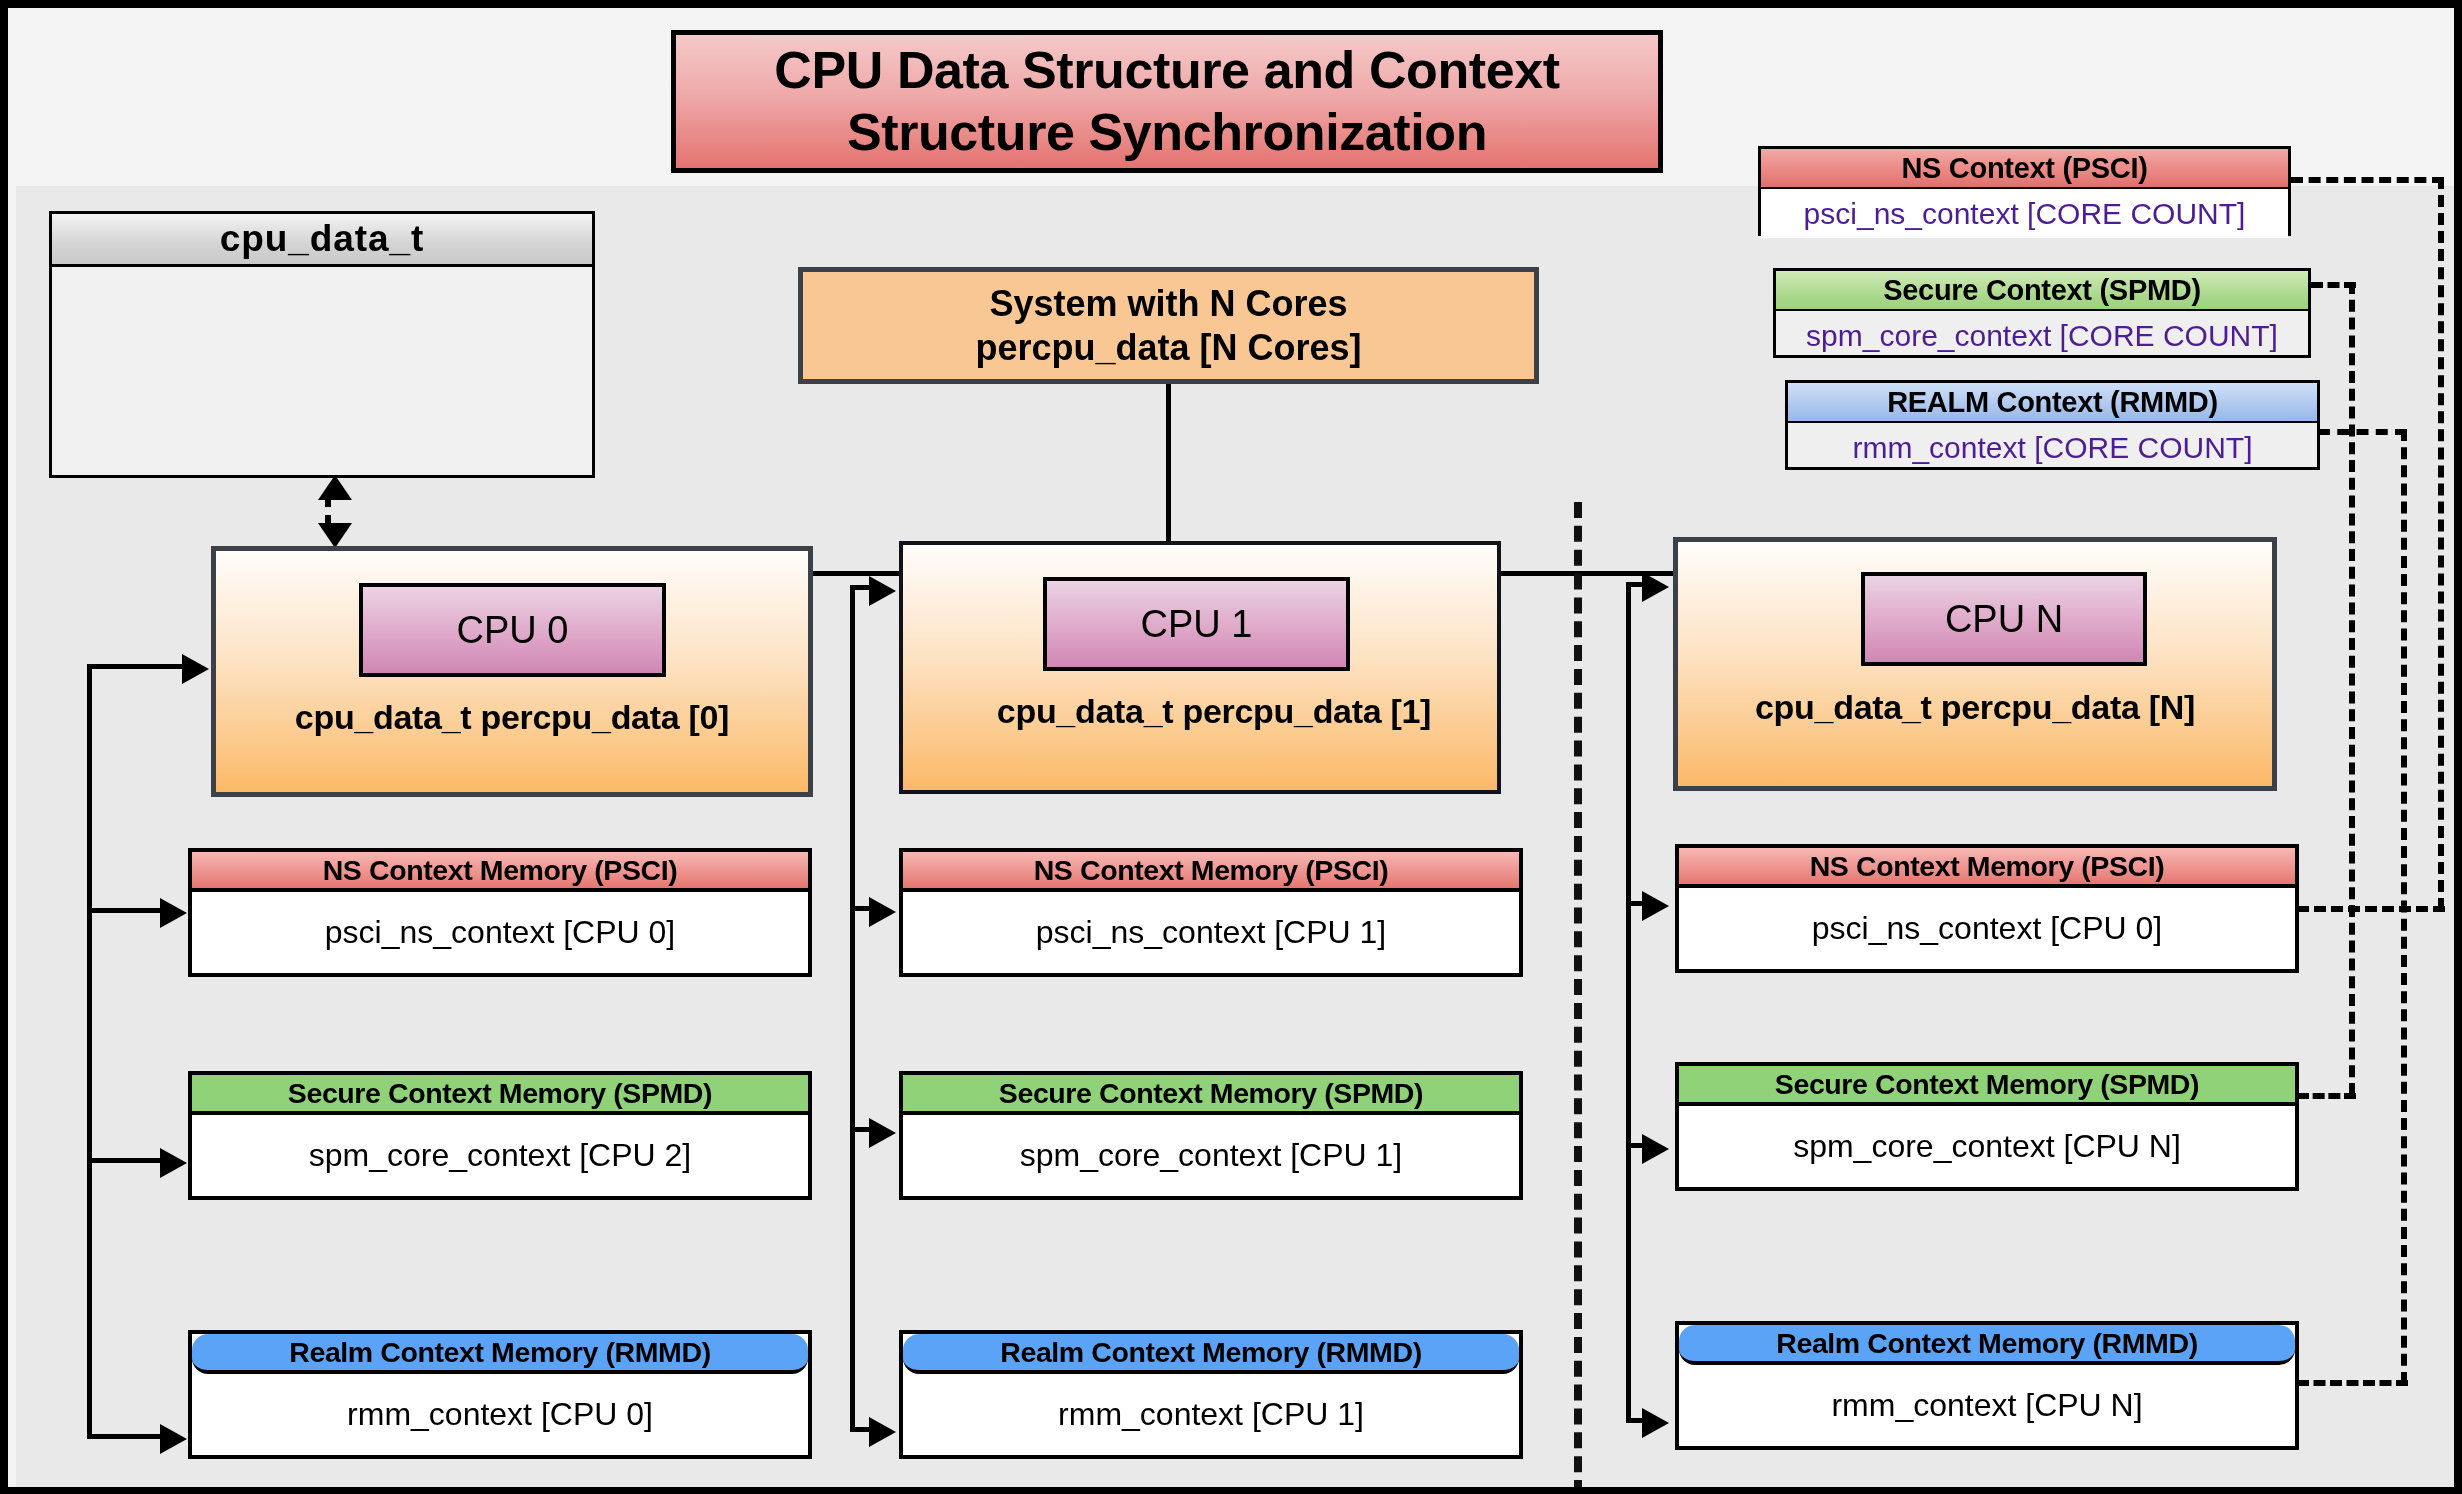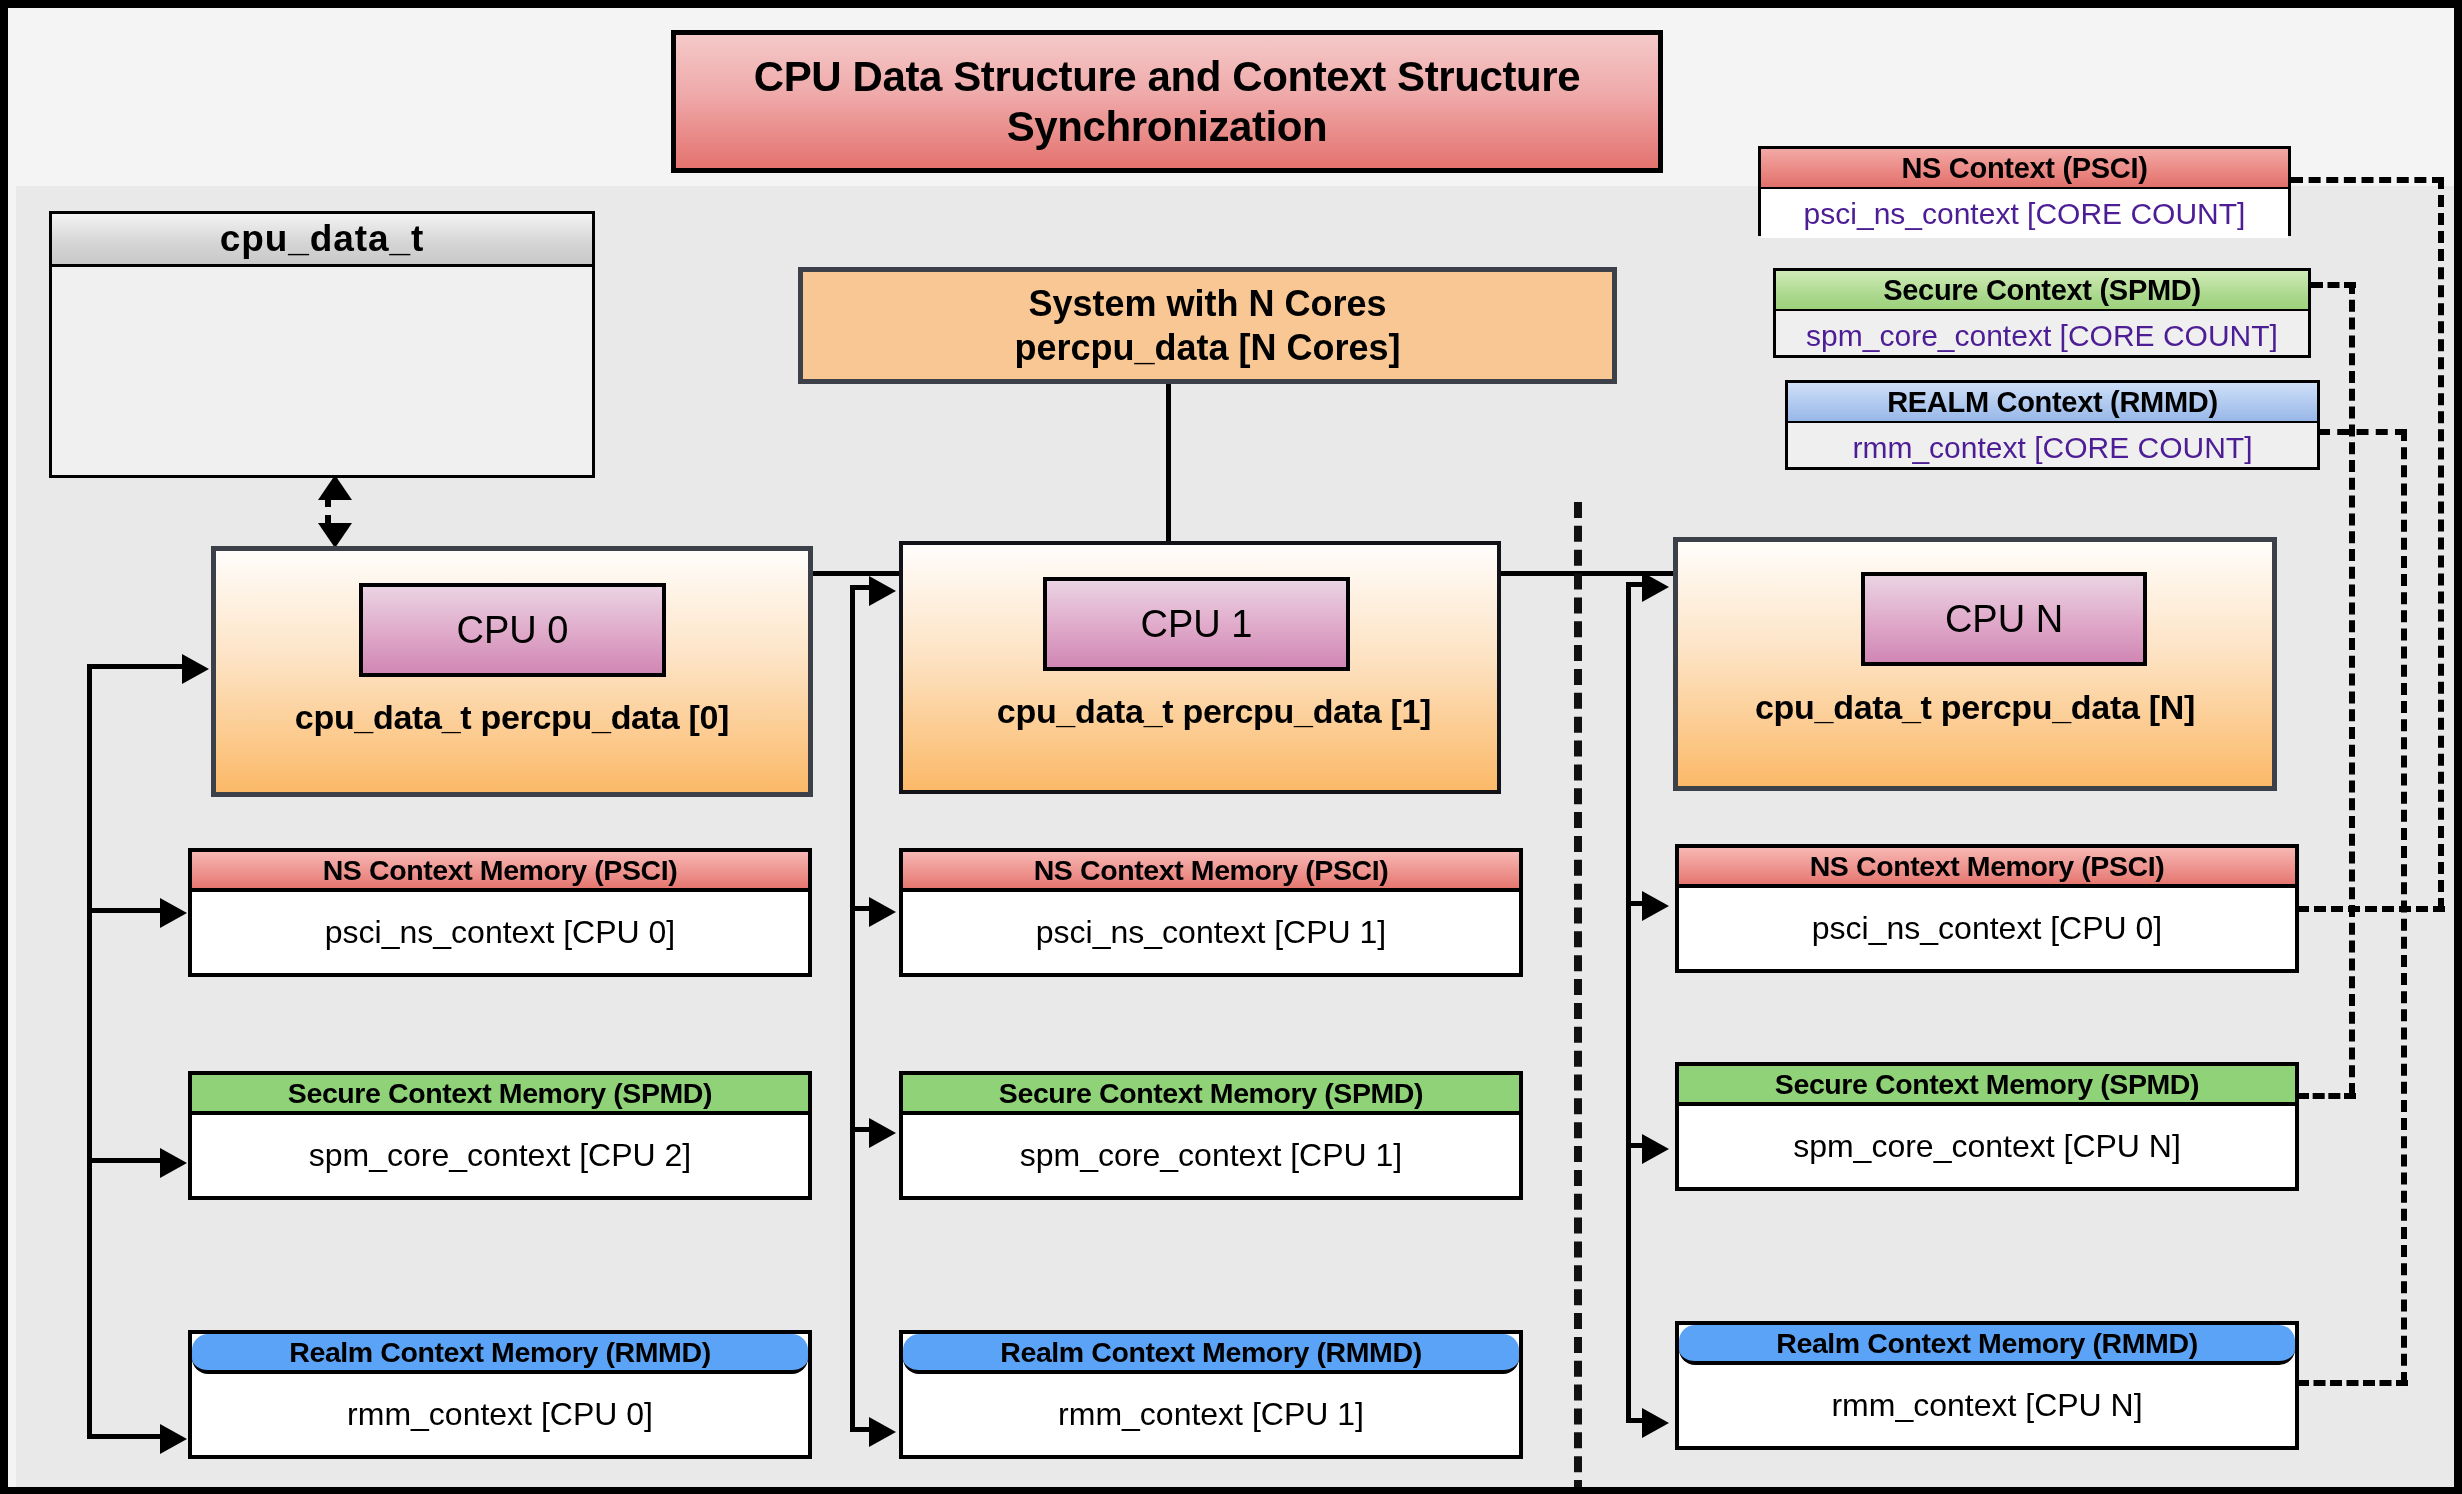--- a/index.html
+++ b/index.html
@@ -24,21 +24,21 @@
   .abs{position:absolute;box-sizing:border-box;}
 
   
   .title-box{
     left:663px; top:22px; width:992px; height:143px;
     border:5.3px solid #000;
     background:linear-gradient(to bottom,#f5c9c9 0%, #efa9a9 45%, #e4736f 100%);
     display:flex;align-items:center;justify-content:center;
     text-align:center;
     font-weight:bold;
-    font-size:42px;
+    font-size:52px;
     line-height:1.18;
     letter-spacing:-0.4px;
     color:#000;
     font-stretch:condensed;
   }
 
   
   .struct-box{
     left:41px; top:203px; width:546px; height:267px;
     border:3.6px solid #000;
@@ -57,21 +57,21 @@
   }
   .struct-body .b1{
     font-weight:bold;font-size:29px;line-height:1.12;color:#000;
   }
   .struct-body .b2{
     font-style:italic;font-size:27px;line-height:1.16;color:#000;margin-top:23px;
   }
 
   
   .system-box{
-    left:790px; top:259px; width:819px; height:117px;
+    left:790px; top:259px; width:741px; height:117px;
     border:5.3px solid #3b4049;
     background:#f8c794;
     display:flex;align-items:center;justify-content:center;
     text-align:center;
     font-weight:bold;font-size:36px;line-height:1.2;color:#000;
   }
 
   
   .legend-box{ border:3.6px solid #000; background:#efefef; }
   .legend-hdr{

